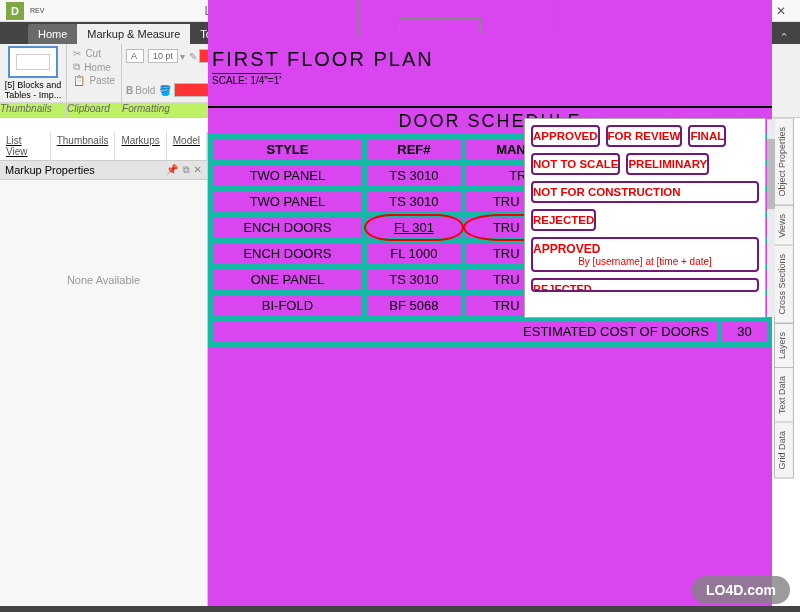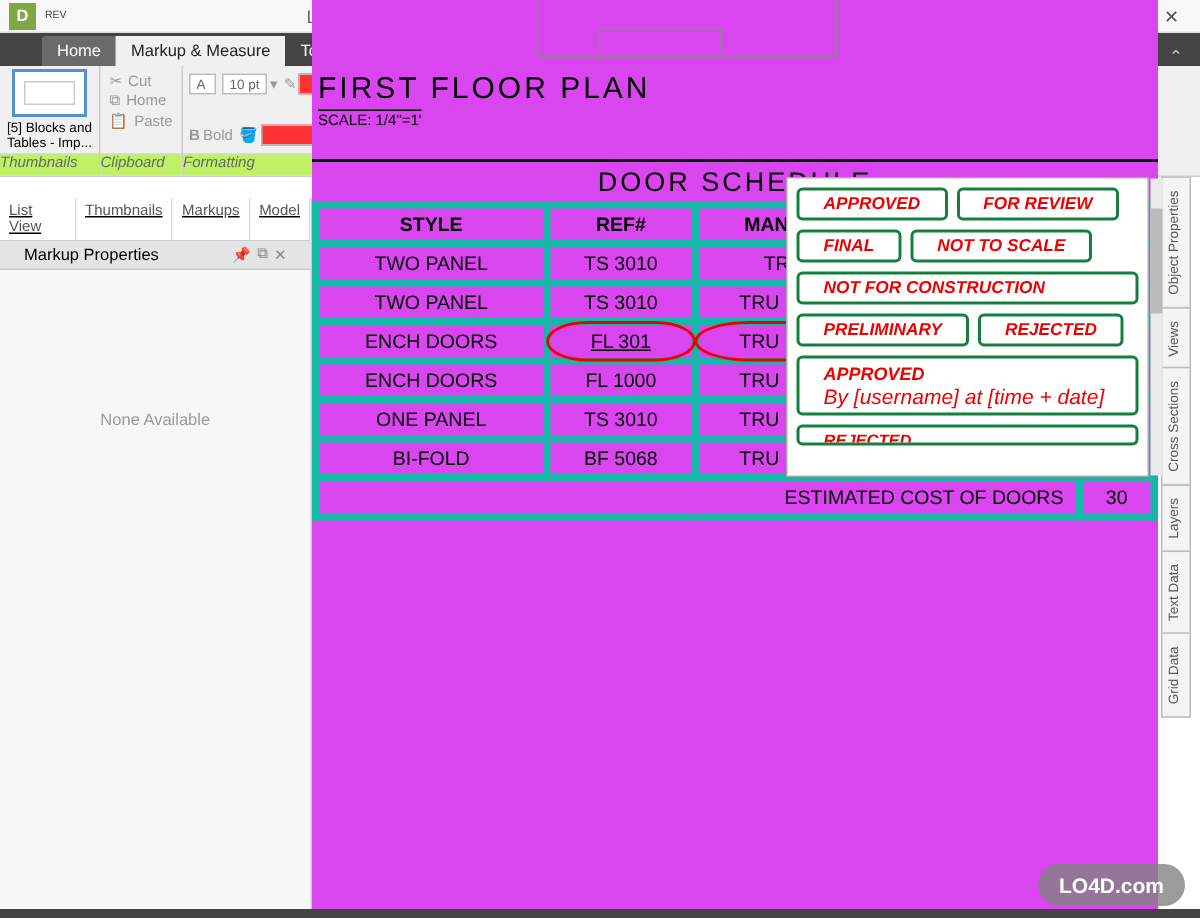--- a/index.html
+++ b/index.html
@@ -42,41 +42,41 @@
 .ribicon { width: 18px; height: 18px; border: 1px solid #ccc; background: #fafafa; display: flex; align-items: center; justify-content: center; color: #777; font-size: 10px; }
 
 .mr .body { gap: 3px; flex-wrap: wrap; width: 120px; }
 .big { display: flex; flex-direction: column; align-items: center; font-size: 10px; color: #555; padding: 2px 6px; }
 .big .bicon { width: 26px; height: 26px; display: flex; align-items: center; justify-content: center; font-size: 18px; }
 .big.sel2 { background: #d6e6f5; border: 1px solid #8ab4de; border-radius: 2px; }
 
 .leftpane { position: absolute; left: 0; top: 132px; width: 208px; bottom: 6px; background: #f7f7f7; border-right: 1px solid #ccc; }
 .lp-tabs { display: flex; font-size: 10px; border-bottom: 1px solid #ccc; background: #fff; text-decoration: underline; }
 .lp-tabs div { padding: 3px 6px; border-right: 1px solid #ddd; color: #555; }
-.lp-head { background: #e4e4e4; padding: 3px 16px; font-size: 11px; display: flex; border-bottom: 1px solid #ccc; }
+.lp-head { background: #e4e4e4; padding: 3px 5px; font-size: 11px; display: flex; border-bottom: 1px solid #ccc; }
 .lp-head .icns { margin-left: auto; display: flex; gap: 4px; color: #888; font-size: 10px; }
 .lp-body { height: 200px; display: flex; align-items: center; justify-content: center; color: #999; font-size: 11px; }
 
 .doc { position: absolute; left: 208px; top: 0; right: 28px; bottom: 6px; background: #d946ef; overflow: hidden; font-family: 'Courier New', monospace; color: #000; }
 .doc .title1 { font-size: 20px; letter-spacing: 2px; margin: 48px 0 2px 4px; }
 .doc .scale1 { font-size: 10px; margin: 0 0 14px 4px; border-top: 1px solid #000; display: inline-block; padding-top: 1px; }
 .doc .subtitle { font-size: 18px; text-align: center; letter-spacing: 2px; margin: 6px 0 2px; border-top: 2px solid #000; padding-top: 3px; }
 
 .dtable { border-collapse: collapse; width: 100%; font-size: 13px; }
 .dtable th, .dtable td { border: 5px solid #14b8a6; padding: 3px 8px; text-align: center; white-space: nowrap; }
 .dtable .cloud td { position: relative; }
 .cloudmark { position: absolute; inset: -3px; border: 2px solid #e00; border-radius: 50% / 90%; pointer-events: none; }
 
 .sketch { position: absolute; top: 0; left: 150px; width: 200px; height: 38px; border: 1px solid #888; border-top: none; }
 .sketch::before { content: ""; position: absolute; left: 40px; top: 18px; width: 80px; height: 15px; border: 1px solid #888; border-bottom: none; }
 
 .stamps { position: absolute; top: 118px; left: 524px; right: 34px; height: 200px; background: #fff; border: 1px solid #aaa; display: flex; flex-wrap: wrap; gap: 6px; padding: 6px; align-content: flex-start; z-index: 10; }
-.stamp { border: 2px solid #15803d; color: #e00; font-weight: bold; padding: 3px 16px; font-size: 11.5px; border-radius: 4px; font-style: italic; }
+.stamp { border: 2px solid #701a75; color: #e00; font-weight: bold; padding: 3px 0; font-size: 11.5px; border-radius: 4px; }
 .stamp.big2 { width: 100%; font-size: 12px; }
-.stamp.big2 .sub { font-weight: normal; font-size: 14px; color: #e00; }
+.stamp.big2 .sub { font-weight: normal; font-size: 10px; color: #e00; text-align: center; }
 .stamp.cut { width: 100%; font-size: 11px; overflow: hidden; max-height: 14px; }
 .stamps .scroll { position: absolute; right: -10px; top: 0; bottom: 0; width: 8px; background: #eaeaea; }
 .stamps .scroll .thumb2 { position: absolute; top: 20px; width: 100%; height: 70px; background: #bbb; }
 
 .sidetabs { position: absolute; right: 6px; top: 118px; width: 20px; display: flex; flex-direction: column; }
 .stab { writing-mode: vertical-rl; transform: rotate(180deg); font-size: 9px; padding: 8px 2px; border: 1px solid #bbb; background: #f4f4f4; margin-bottom: -1px; color: #555; text-align: center; }
 
 .footer { position: absolute; bottom: 0; left: 0; right: 0; height: 6px; background: #444; }
 
 .watermark { position: absolute; right: 10px; bottom: 8px; background: rgba(130,130,130,0.8); color: #fff; padding: 6px 14px; border-radius: 14px; font-size: 14px; font-weight: bold; z-index: 99; }
@@ -314,22 +314,22 @@
     </div>
   </div>
   <div class="lp-body">None Available</div>
 </div>
 
 <div class="stamps">
   <div class="stamp">APPROVED</div>
   <div class="stamp">FOR REVIEW</div>
   <div class="stamp">FINAL</div>
   <div class="stamp">NOT TO SCALE</div>
+  <div class="stamp">PRELIMINARY</div>
   <div class="stamp" style="width:100%">NOT FOR CONSTRUCTION</div>
-  <div class="stamp">PRELIMINARY</div>
   <div class="stamp">REJECTED</div>
   <div class="stamp big2">
     <div>APPROVED</div>
     <div class="sub">By [username] at [time + date]</div>
   </div>
   <div class="stamp cut">REJECTED</div>
   <div class="scroll">
       <div class="thumb2"></div>
     </div>
 </div>

